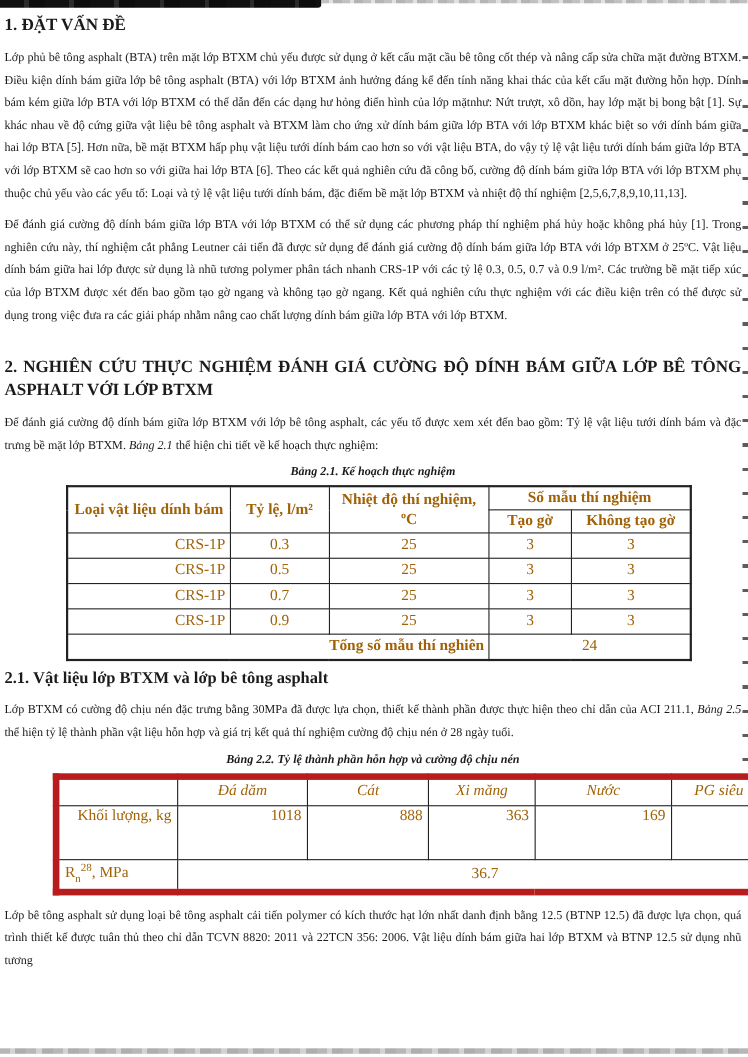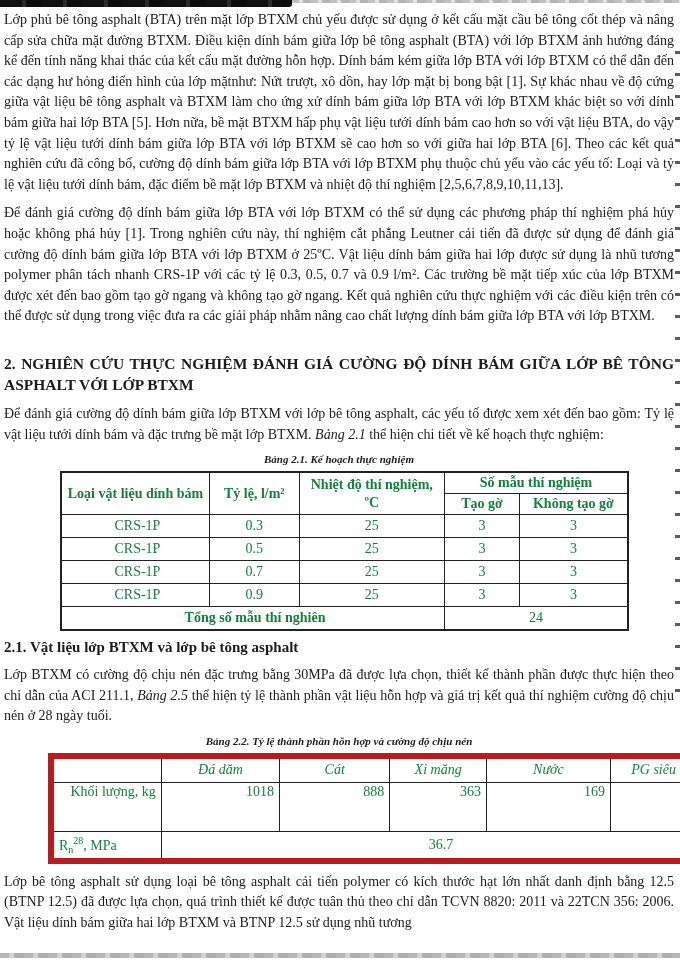--- a/index.html
+++ b/index.html
@@ -35,53 +35,54 @@
     opacity:.5;
   }
   .h-sec {
     font-size:15.5px; font-weight:bold;
     margin:2px 0 9px 0; line-height:21px;
     text-align:justify;
   }
   .h-sec2 { margin-top:26px; }
   .h-sub { font-size:15px; font-weight:bold; margin:4px 0 8px 0; line-height:20px; }
   p.body {
-    font-size:14px; line-height:20.6px;
+    font-size:11px; line-height:20.6px;
     text-align:justify; margin:0 0 8px 0;
   }
   .caption {
     font-size:11px; font-weight:bold; font-style:italic;
     text-align:center; margin:6px 0 6px 0;
   }
-  table { border-collapse:collapse; font-size:14px; color:#15803d; }
+  table { border-collapse:collapse; font-size:14px; color:#a16207; }
   .tbl21 { margin:2px 0 6px 56px; width:569px; border:2px solid #222; }
   .tbl21 th, .tbl21 td { border:1px solid #222; padding:0 4px; text-align:center; }
   .tbl21 th { font-weight:bold; line-height:18px; padding:1px 3px; }
   .tbl21 td { height:22px; }
-  .tbl21 .c-left { text-align:center; padding-left:8px; }
+  .tbl21 .c-left { text-align:right; padding-left:8px; }
   .tbl21 .bold { font-weight:bold; }
   .tbl22 { margin:2px 0 8px 44px; width:678px; border:6px solid #b91c1c; }
   .tbl22 th, .tbl22 td { border:1px solid #222; padding:1px 5px; }
   .tbl22 th { font-weight:normal; font-style:italic; text-align:center; height:21px; }
   .tbl22 td { vertical-align:top; text-align:center; }
   .tbl22 .c-left { text-align:left; }
   .tbl22 .row-mass td { height:46px;text-align:right; }
   .tbl22 .row-rn td { height:24px; vertical-align:middle; }
   sub { font-size:10px; } sup { font-size:10px; }
 </style>
 </head>
 <body>
 
 <div class="page">
 
   <div class="artifact-top-left"></div>
   <div class="artifact-top-right"></div>
   <div class="artifact-right-edge"></div>
   <div class="artifact-bottom"></div>
 
+  <div class="h-sec">1. ĐẶT VẤN ĐỀ</div>
 
   <p class="body">Lớp phủ bê tông asphalt (BTA) trên mặt lớp BTXM chủ yếu được sử dụng ở kết cấu mặt cầu bê tông cốt thép và nâng cấp sửa chữa mặt đường BTXM. Điều kiện dính bám giữa lớp bê tông asphalt (BTA) với lớp BTXM ảnh hưởng đáng kể đến tính năng khai thác của kết cấu mặt đường hỗn hợp. Dính bám kém giữa lớp BTA với lớp BTXM có thể dẫn đến các dạng hư hỏng điển hình của lớp mặtnhư: Nứt trượt, xô dồn, hay lớp mặt bị bong bật [1]. Sự khác nhau về độ cứng giữa vật liệu bê tông asphalt và BTXM làm cho ứng xử dính bám giữa lớp BTA với lớp BTXM khác biệt so với dính bám giữa hai lớp BTA [5]. Hơn nữa, bề mặt BTXM hấp phụ vật liệu tưới dính bám cao hơn so với vật liệu BTA, do vậy tỷ lệ vật liệu tưới dính bám giữa lớp BTA với lớp BTXM sẽ cao hơn so với giữa hai lớp BTA [6]. Theo các kết quả nghiên cứu đã công bố, cường độ dính bám giữa lớp BTA với lớp BTXM phụ thuộc chủ yếu vào các yếu tố: Loại và tỷ lệ vật liệu tưới dính bám, đặc điểm bề mặt lớp BTXM và nhiệt độ thí nghiệm [2,5,6,7,8,9,10,11,13].</p>
 
   <p class="body">Để đánh giá cường độ dính bám giữa lớp BTA với lớp BTXM có thể sử dụng các phương pháp thí nghiệm phá hủy hoặc không phá hủy [1]. Trong nghiên cứu này, thí nghiệm cắt phẳng Leutner cải tiến đã được sử dụng để đánh giá cường độ dính bám giữa lớp BTA với lớp BTXM ở 25ºC. Vật liệu dính bám giữa hai lớp được sử dụng là nhũ tương polymer phân tách nhanh CRS-1P với các tỷ lệ 0.3, 0.5, 0.7 và 0.9 l/m². Các trường bề mặt tiếp xúc của lớp BTXM được xét đến bao gồm tạo gờ ngang và không tạo gờ ngang. Kết quả nghiên cứu thực nghiệm với các điều kiện trên có thể được sử dụng trong việc đưa ra các giải pháp nhằm nâng cao chất lượng dính bám giữa lớp BTA với lớp BTXM.</p>
 
   <div class="h-sec h-sec2">2. NGHIÊN CỨU THỰC NGHIỆM ĐÁNH GIÁ CƯỜNG ĐỘ DÍNH BÁM GIỮA LỚP BÊ TÔNG ASPHALT VỚI LỚP BTXM</div>
 
   <p class="body"><span>Để đánh giá cường độ dính bám giữa lớp BTXM với lớp bê tông asphalt, các yếu tố được xem xét đến bao gồm: Tỷ lệ vật liệu tưới dính bám và đặc trưng bề mặt lớp BTXM. </span><i>Bảng 2.1</i><span> thể hiện chi tiết về kế hoạch thực nghiệm:</span></p>
 
   <div class="caption">Bảng 2.1. Kế hoạch thực nghiệm</div>

